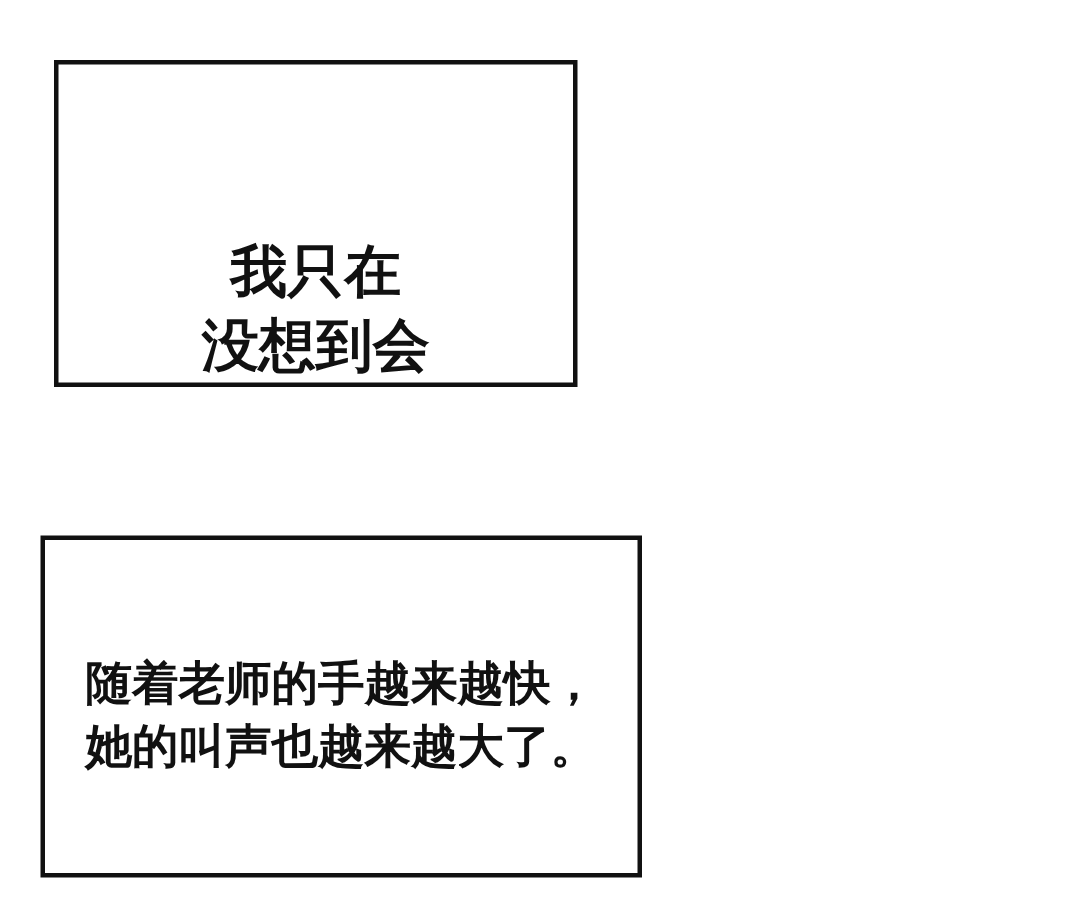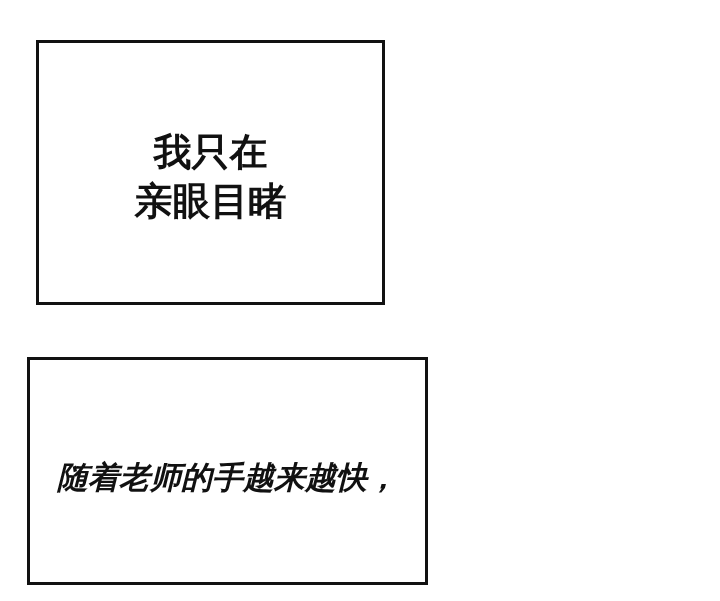--- a/index.html
+++ b/index.html
@@ -22,28 +22,28 @@
       background: #ffffff;
       display: flex;
       align-items: center;
       justify-content: center;
       text-align: center;
     }
     #box1 {
       left: 36px;
       top: 40px;
       width: 349px;
-      height: 265px;
+      height: 218px;
+      align-items: flex-end;
     }
     #box2 {
       left: 27px;
       top: 357px;
       width: 401px;
       height: 228px;
-      font-style: italic;
     }
     .caption-text {
       display: flex;
       flex-direction: column;
       align-items: center;
     }
     #box1 .line {
       font-size: 38px;
       line-height: 49px;
       font-weight: bold;
@@ -58,21 +58,22 @@
       white-space: nowrap;
     }
     #box2 .caption-text { margin-top: 12px; }
   </style>
 </head>
 <body>
 
 <div id="box1" class="caption-box">
   <div class="caption-text">
     <span class="line">我只在</span>
-    <span class="line">亲眼目睹</span>
+    <span class="line">没想到会</span>
   </div>
 </div>
 
 <div id="box2" class="caption-box">
   <div class="caption-text">
     <span class="line">随着老师的手越来越快，</span>
+    <span class="line">她的叫声也越来越大了。</span>
   </div>
 </div>
 
 </body></html>

